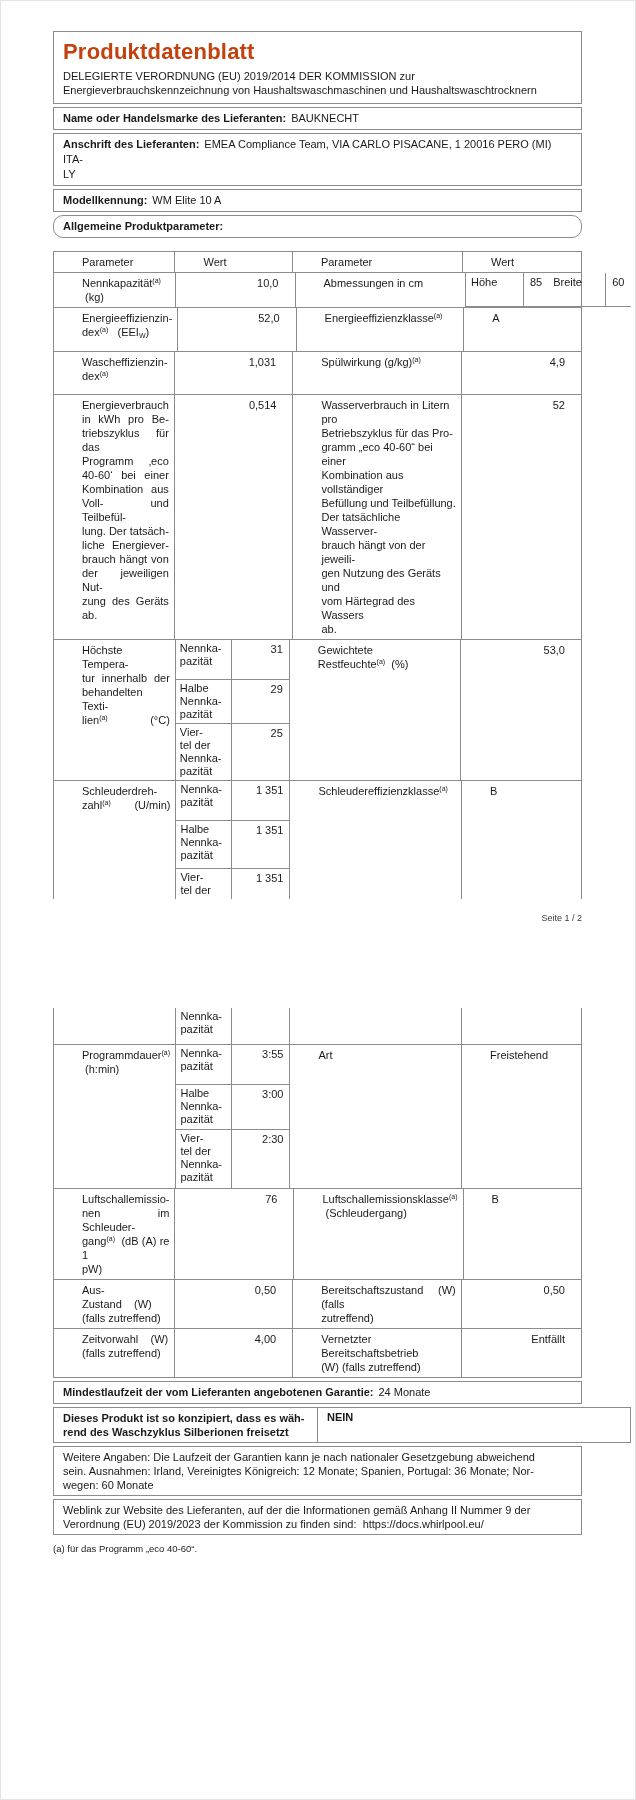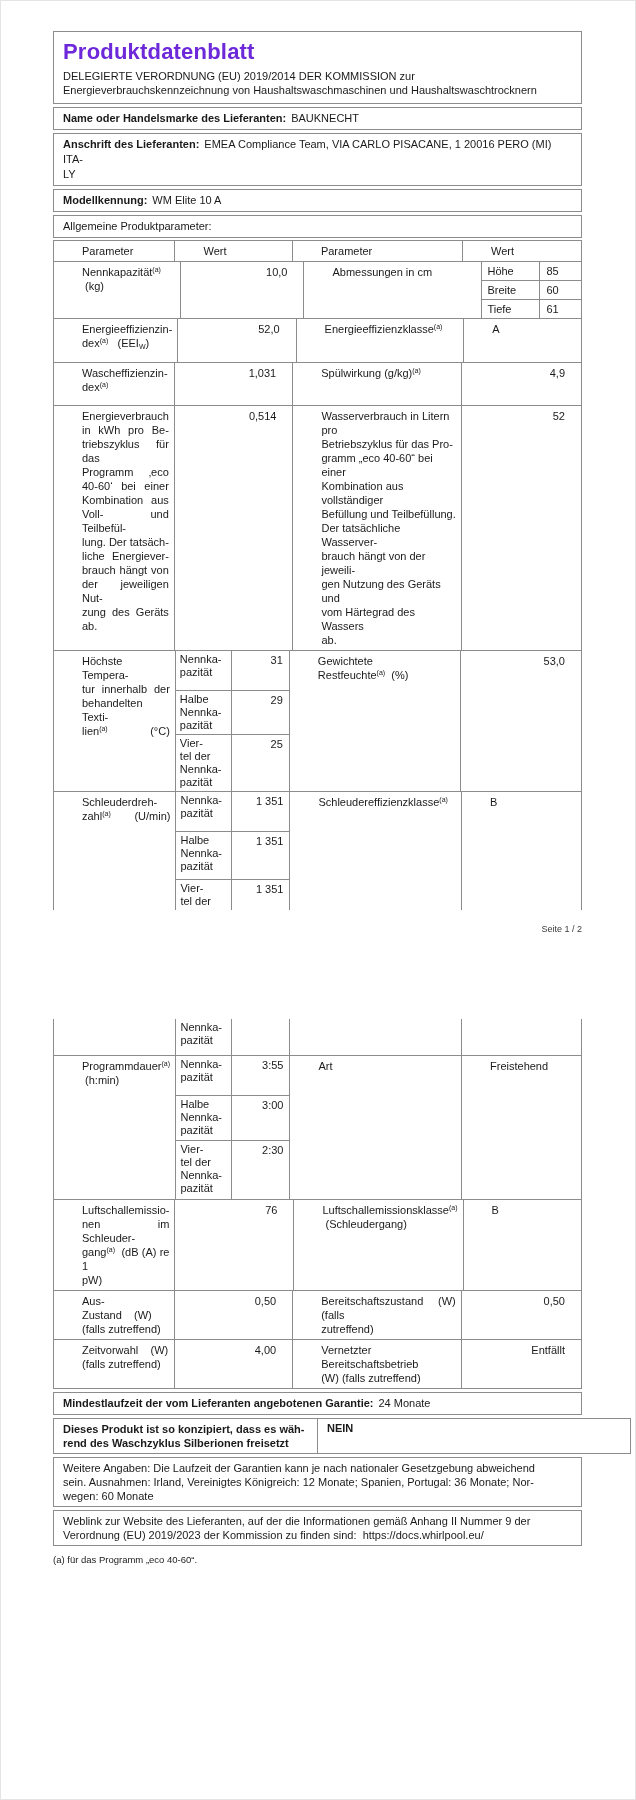--- a/index.html
+++ b/index.html
@@ -8,25 +8,25 @@
     width:636px; height:1800px; overflow:hidden; position:relative;
     font-family:"Liberation Sans", sans-serif; font-size:11px; color:#1a1a1a;
     border:1px solid #e4e4e4;
   }
   .content { padding-top:30px; }
   .box {
     width:529px; margin:0 0 3px 52px;
     border:1px solid #8c8c8c; padding:3px 9px; line-height:15px;
   }
   .title-box { padding:6px 9px 6px; }
-  .doc-title { font-size:22px; line-height:27px; font-weight:bold; color:#6d28d9; margin-bottom:4px; letter-spacing:.2px; }
+  .doc-title { font-size:22px; line-height:27px; font-weight:bold; color:#c2410c; margin-bottom:4px; letter-spacing:.2px; }
   .subtitle { font-size:11px; line-height:14px; }
   .kv .lbl { font-weight:bold; }
   .kv .v { margin-left:5px; }
-  .allg { font-weight:normal; margin-bottom:2px; }
+  .allg { font-weight:bold; margin-bottom:13px;border-radius:10px; }
 
   .tbl { width:529px; margin-left:52px; border:1px solid #8c8c8c; border-bottom:none; }
   .tbl2 { border-top:none; margin-top:85px; }
   .trow { display:flex; align-items:stretch; border-bottom:1px solid #8c8c8c; }
   .trow.cut { border-bottom:none; }
   .c { padding:3px 5px; line-height:14px;margin-left:23px; }
   .c1 { width:119px; border-right:1px solid #8c8c8c; }
   .c2 { width:114px; border-right:1px solid #8c8c8c; }
   .c3 { width:179px; border-right:1px solid #8c8c8c; }
   .c4 { width:115px; }
@@ -35,21 +35,21 @@
   sup { font-size:7px; line-height:0; vertical-align:4px; }
   sub { font-size:7px; line-height:0; vertical-align:-2px; }
 
   .subcol { width:114px; border-right:1px solid #8c8c8c; display:flex; flex-direction:column; }
   .subrow { display:flex; border-bottom:1px solid #8c8c8c; }
   .subrow.last { border-bottom:none; flex:1; }
   .subname { width:56px; border-right:1px solid #8c8c8c; padding:2px 4px; line-height:13px; }
   .subval { width:57px; text-align:right; padding:2px 6px 2px 2px; line-height:14px; }
   .subrow.cutrow { height:24px; overflow:hidden; border-bottom:none; }
 
-  .dimcol { width:115px; display:flex; flex-direction:column; }
+  .dimcol { width:115px; display:flex; flex-direction:row; }
   .dimrow { display:flex; border-bottom:1px solid #8c8c8c; min-height:18px; flex:1; }
   .dimrow.last { border-bottom:none; }
   .dimname { width:58px; border-right:1px solid #8c8c8c; padding:2px 5px; line-height:14px; }
   .dimval { flex:1; padding:2px 6px; line-height:14px; }
 
   .silver { display:flex; width:578px; margin:3px 0 0 52px; border:1px solid #8c8c8c; }
   .silver .sl { width:264px; border-right:1px solid #8c8c8c; padding:3px 9px; font-weight:bold; line-height:14px; text-align:justify; }
   .silver .sv { flex:1; padding:3px 9px; font-weight:bold; }
   .mt3 { margin-top:3px; margin-bottom:0; }
   .weitere, .weblink { line-height:14px; }

